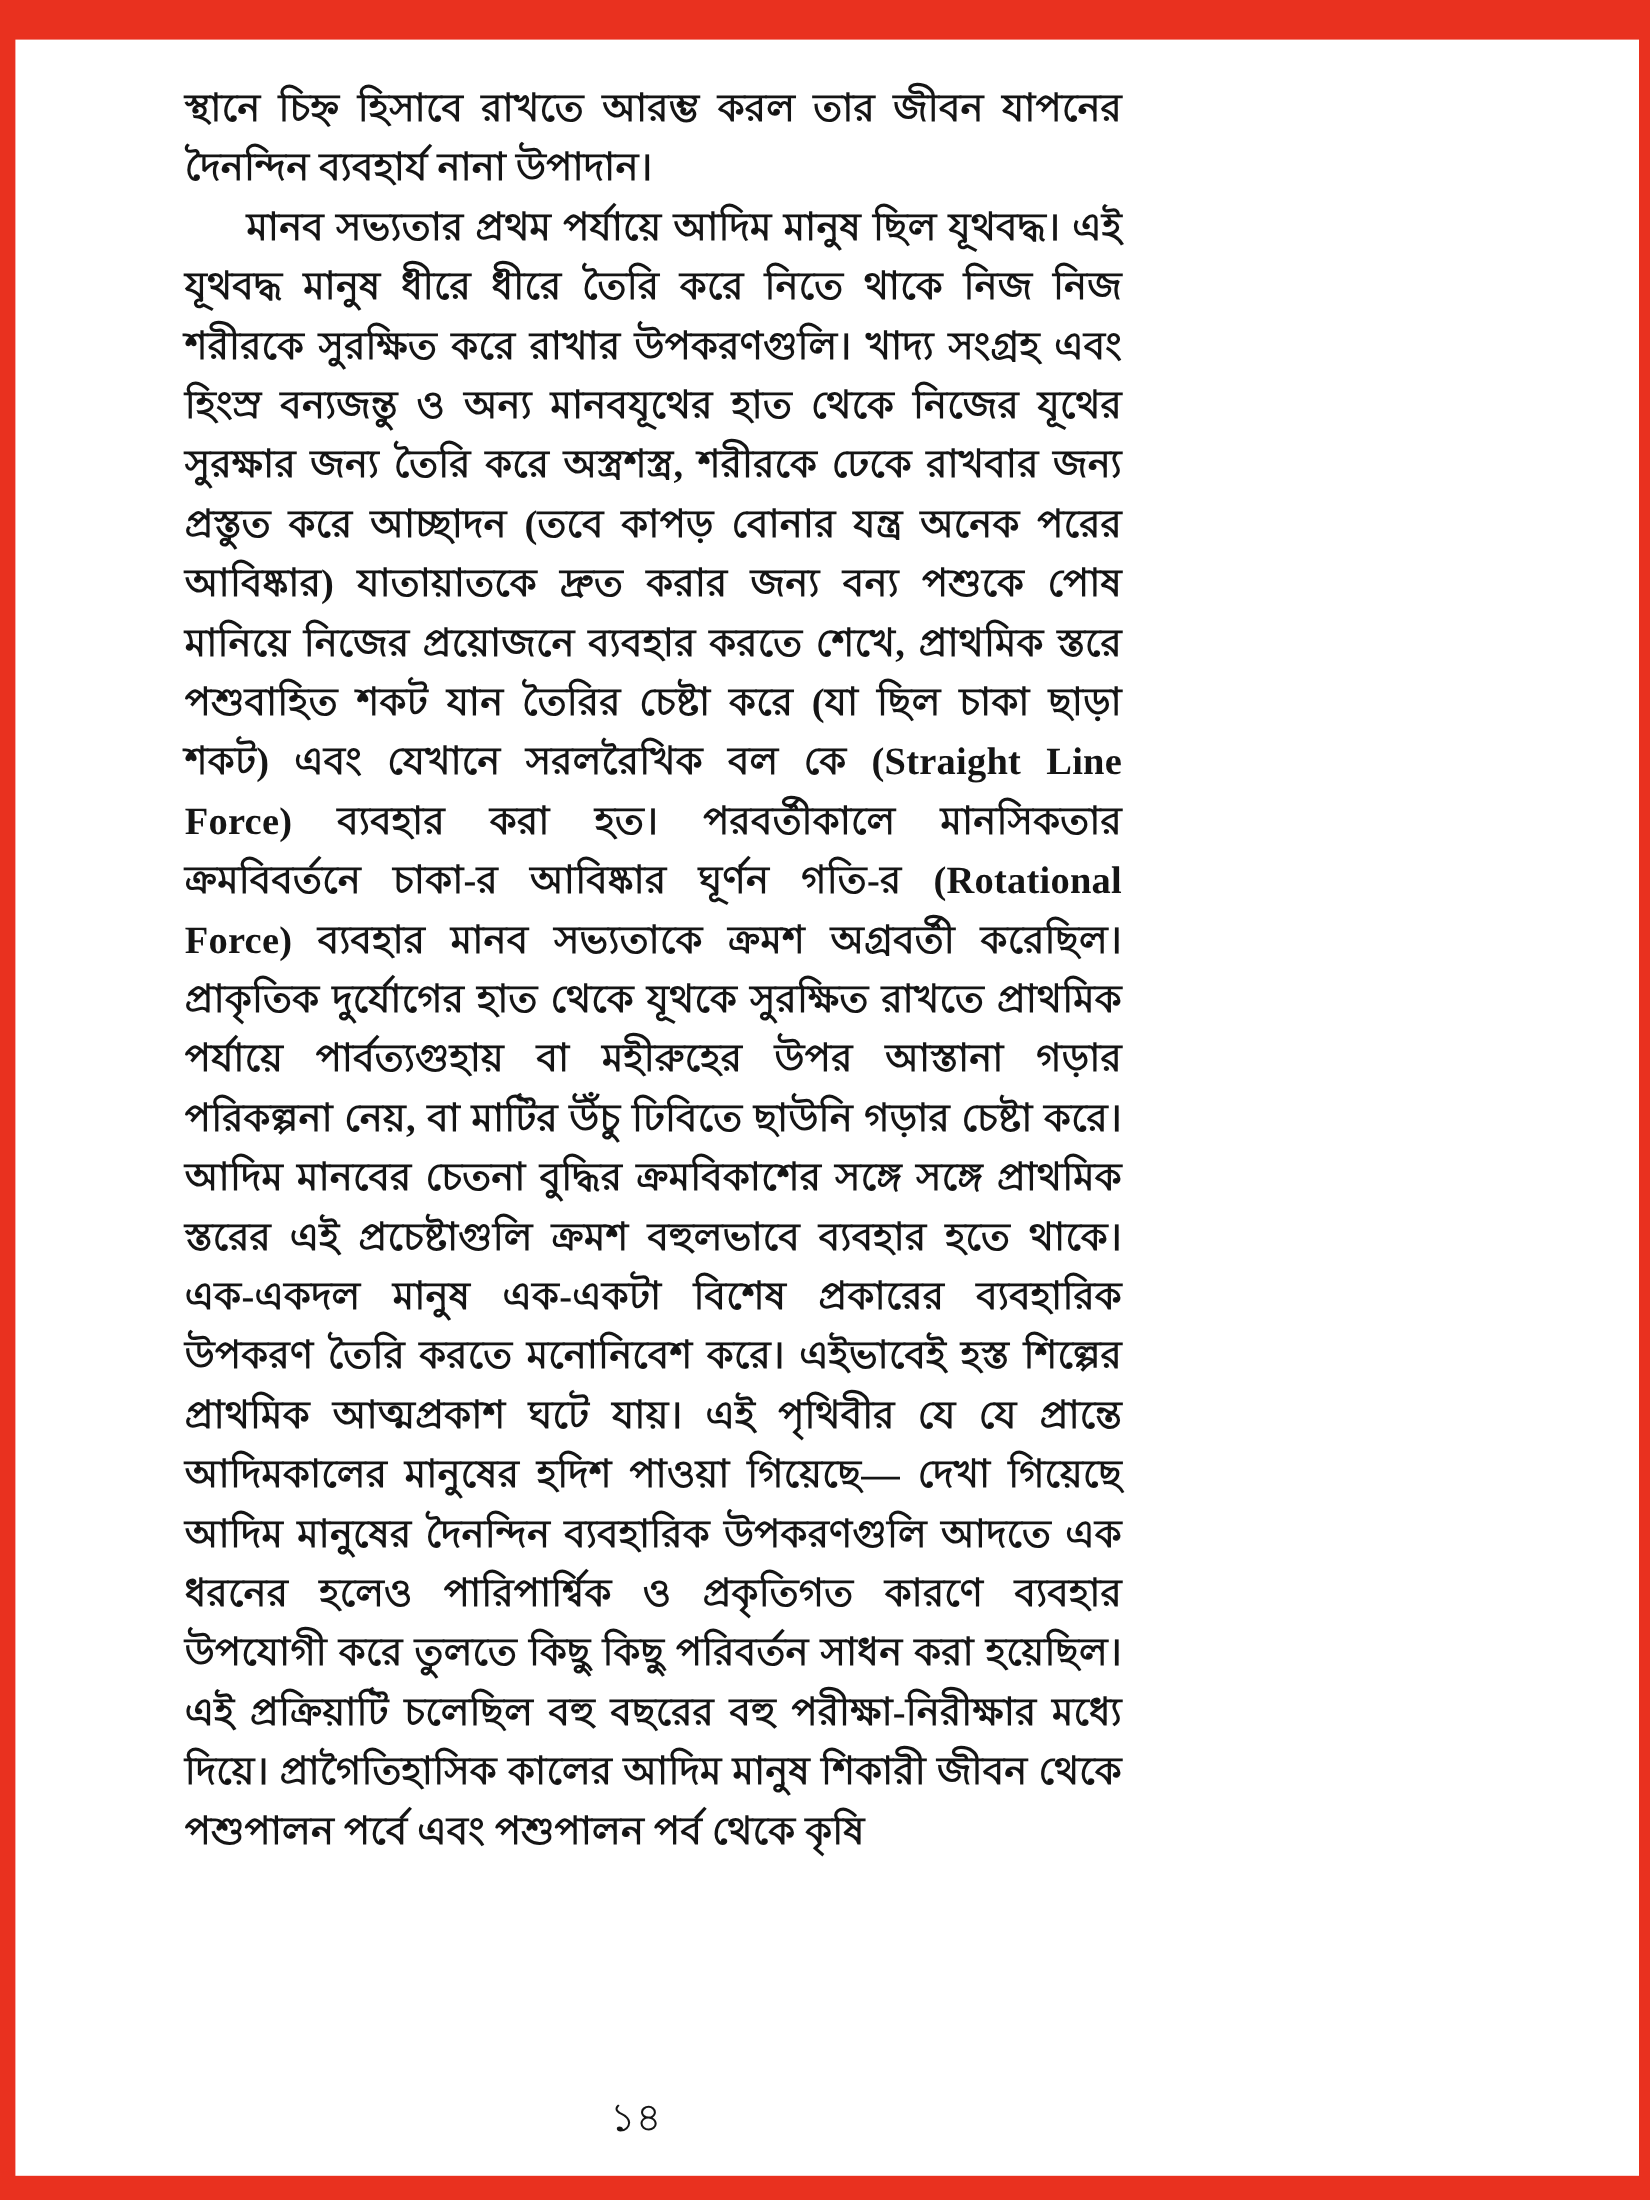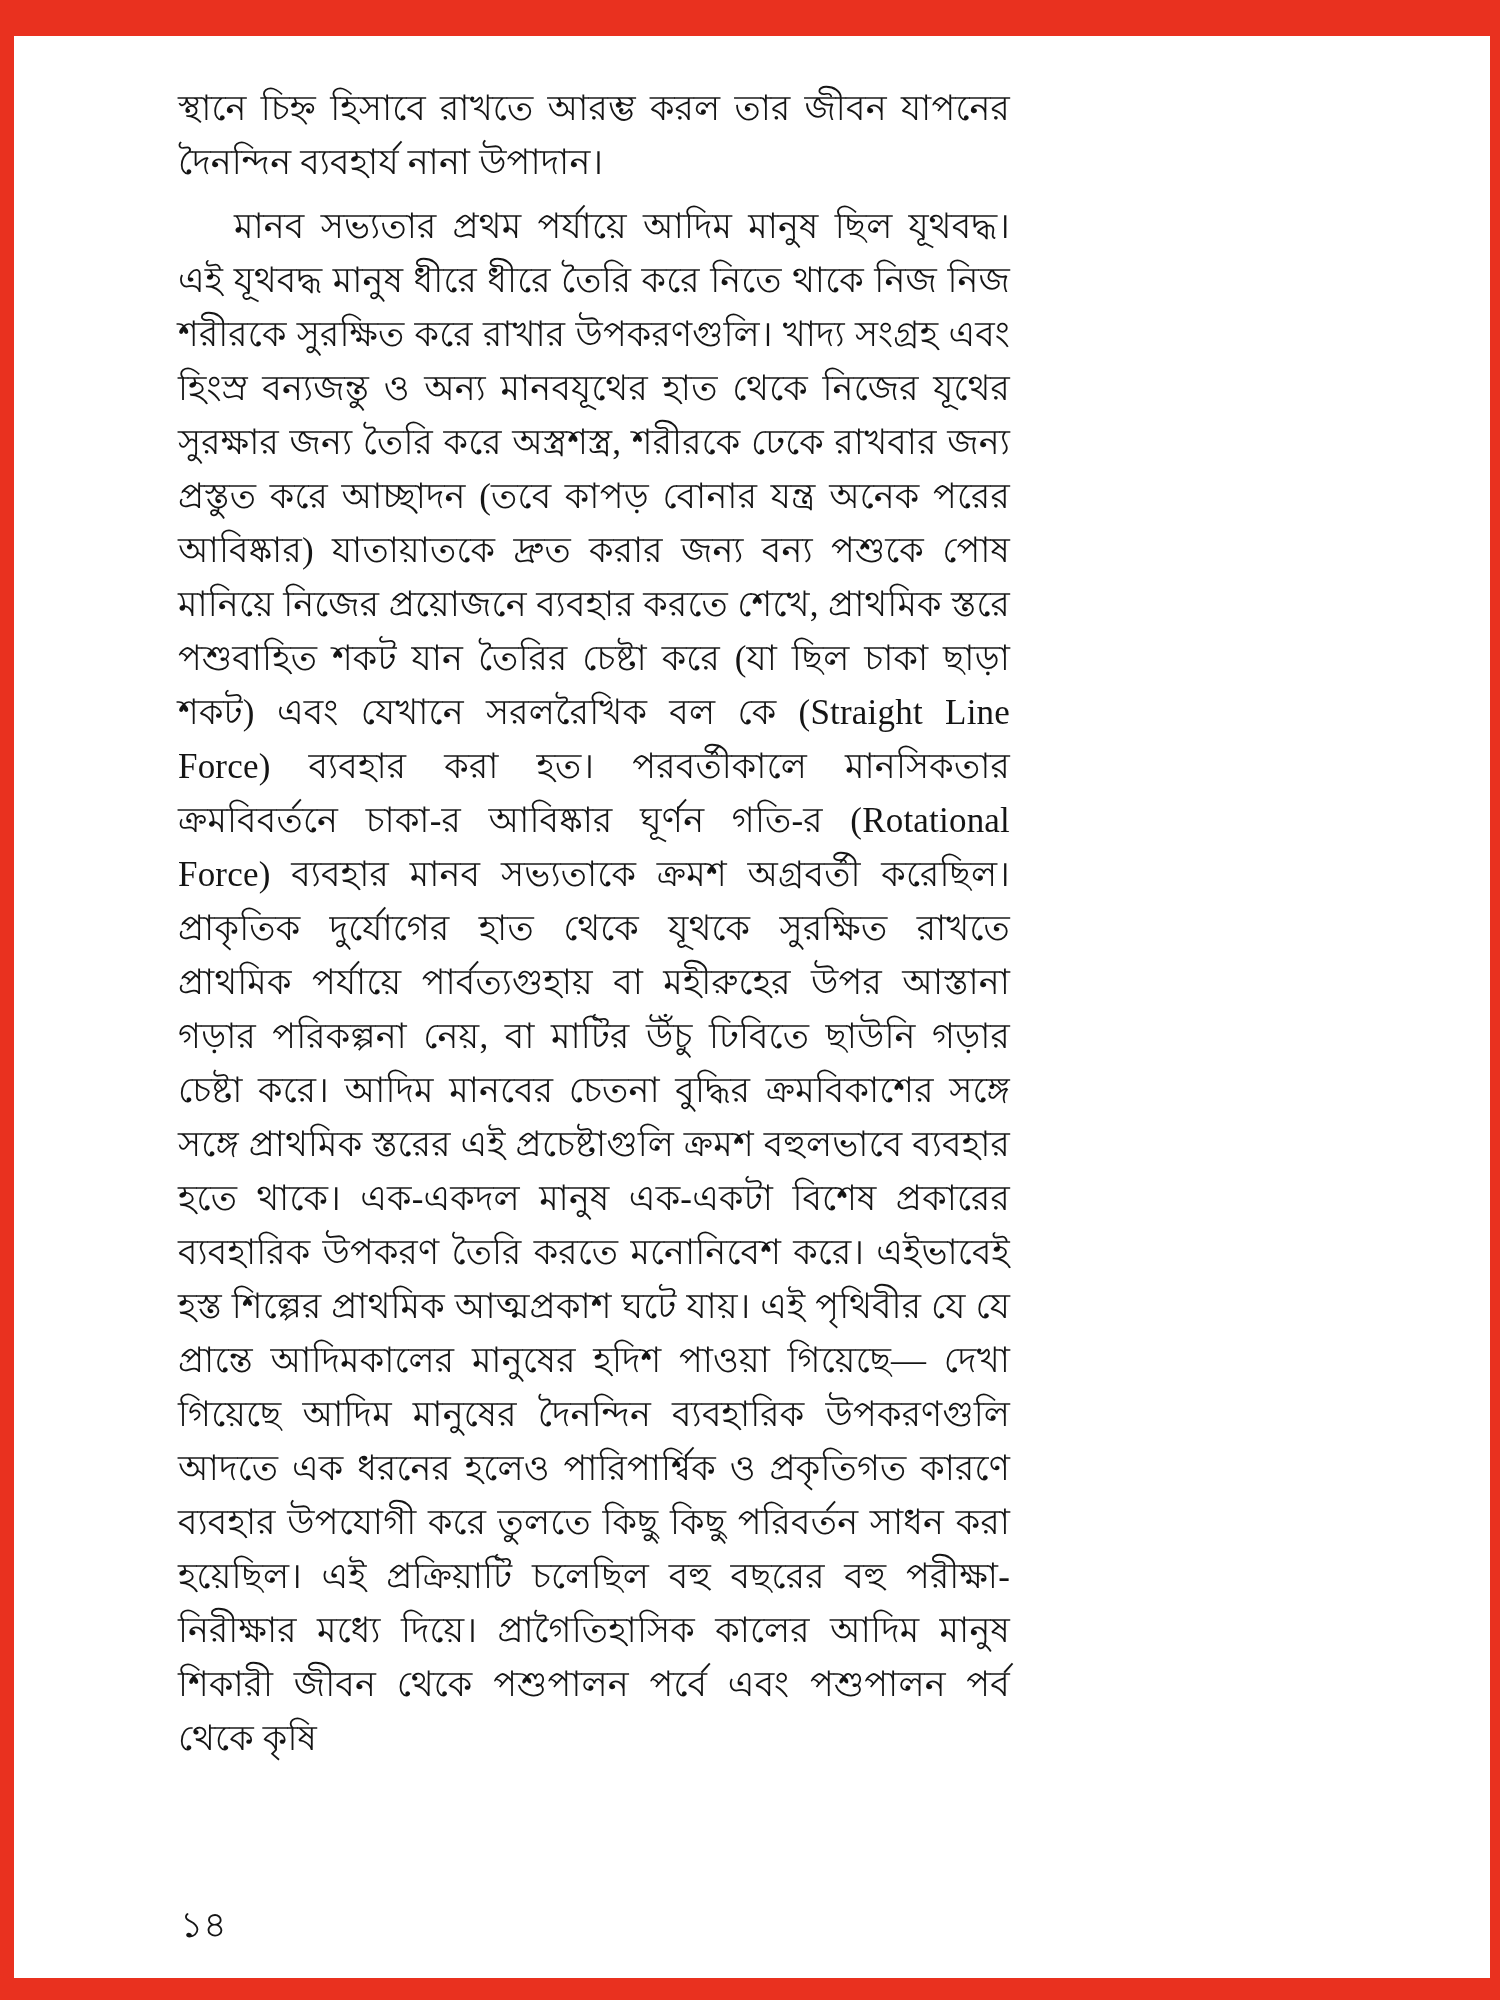--- a/index.html
+++ b/index.html
@@ -27,30 +27,32 @@
     left: 168px;
     top: 72px;
     width: 852px;
     color: #151515;
     font-size: 35px;
     line-height: 54px;
     text-align: justify;
     letter-spacing: 0.2px;
   }
   .para {
-    margin: 10px;
+    margin: 0;
+    font-weight: bold;
   }
   .para.indent {
     text-indent: 56px;
   }
   .page-number {
     position: absolute;
-    left: 180px;
+    left: 152px;
     width: 852px;
     top: 1905px;
+    text-align: center;
     color: #151515;
     font-size: 36px;
     line-height: 40px;
   }
 </style>
 </head>
 <body>
 
 <div class="scan">
   <div class="book-page"></div>

